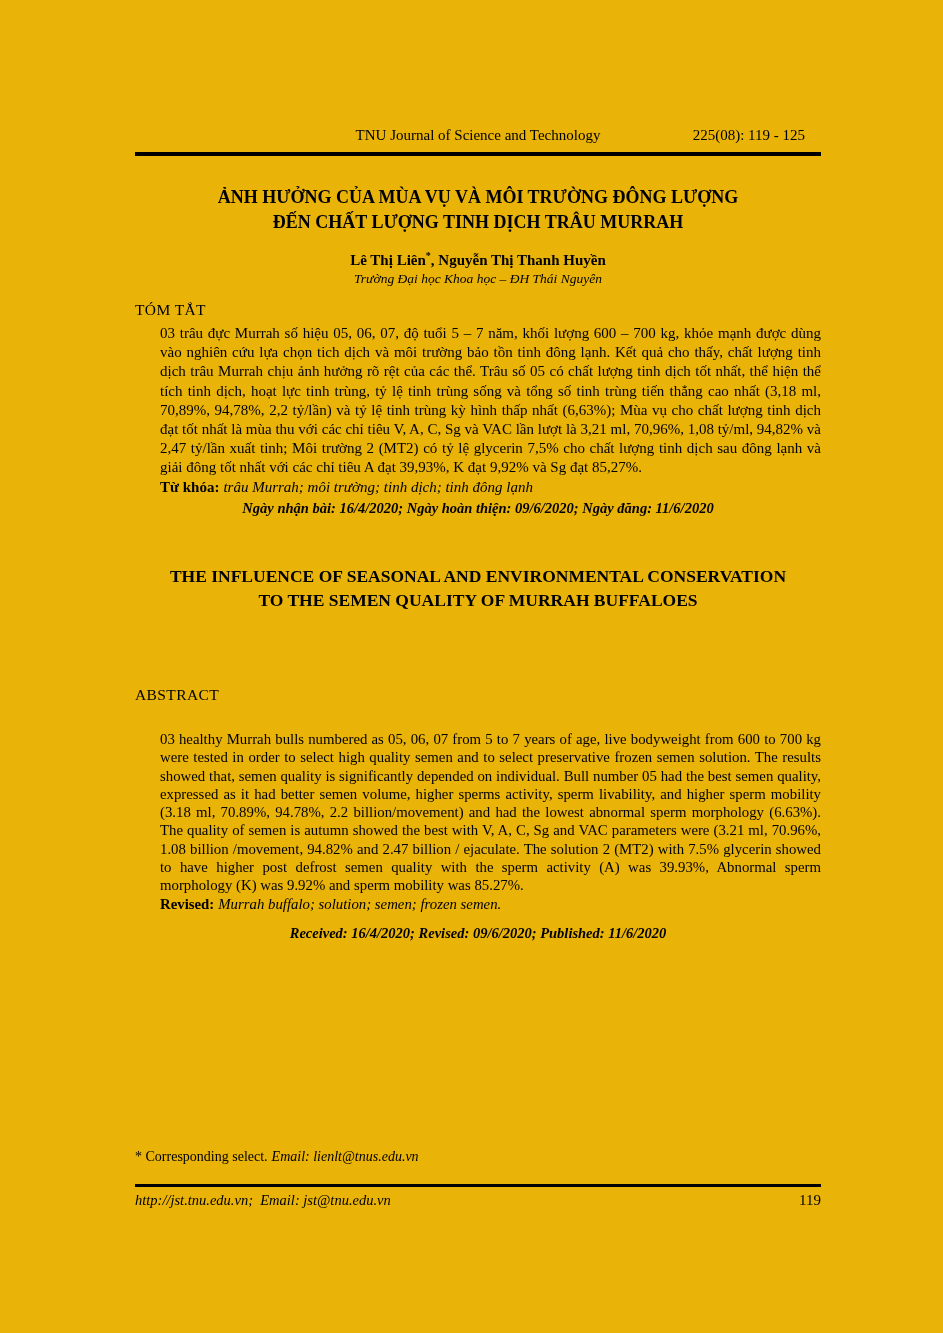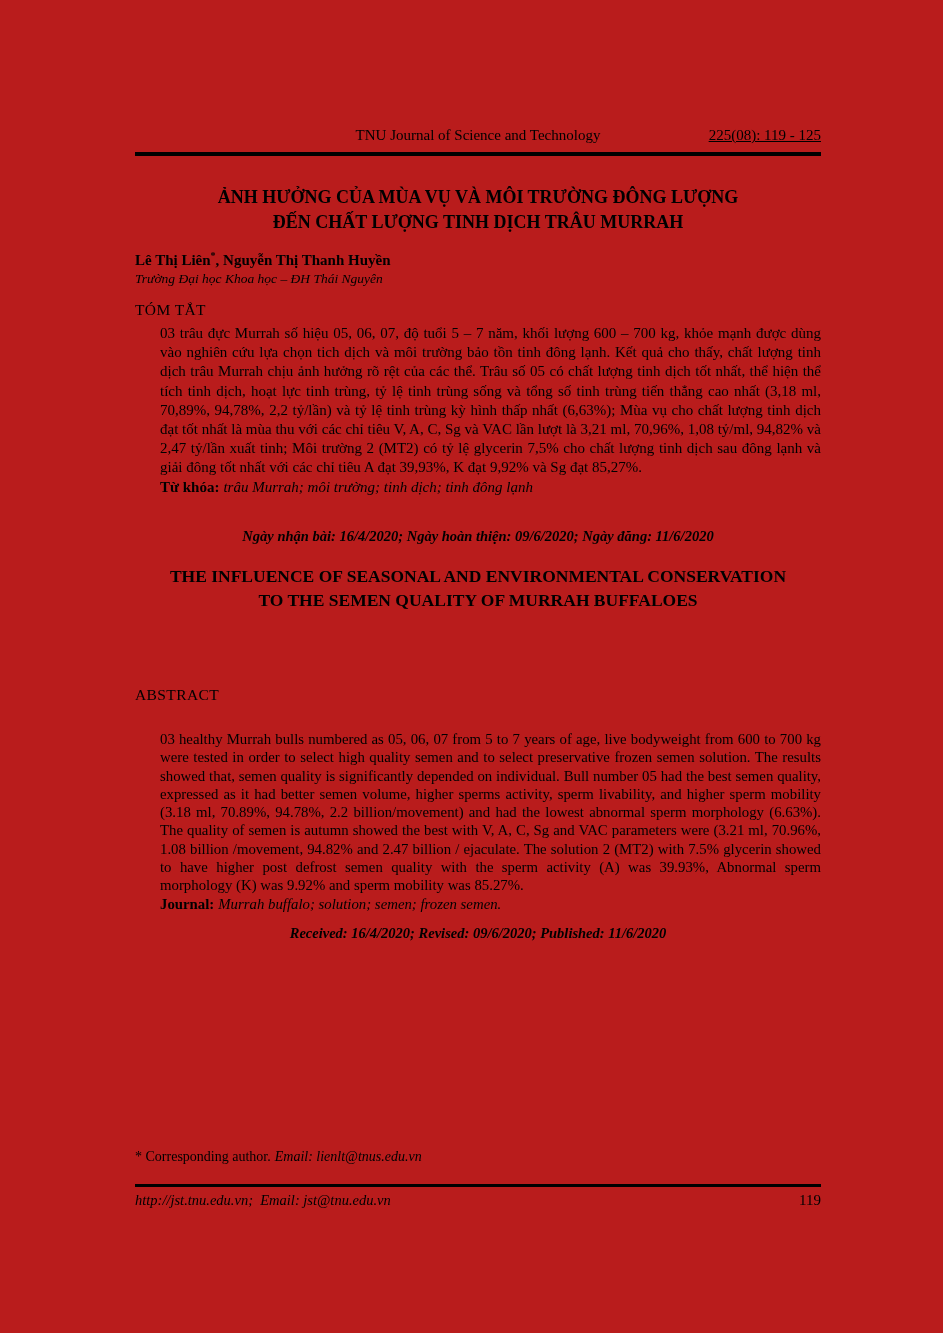--- a/index.html
+++ b/index.html
@@ -1,59 +1,59 @@
 <!DOCTYPE html>
 <html><head>
 <meta charset="utf-8">
 <style>
   html, body { margin: 0; padding: 0; background: #ffffff; }
   .page {
     position: relative;
     width: 943px;
     height: 1333px;
-    background: #b91c1c;
+    background: #eab308;
     color: #000000;
     font-family: "Liberation Serif", "DejaVu Serif", serif;
     overflow: hidden;
   }
   .abs { position: absolute; left: 135px; width: 686px; }
 
   
   .header-row { top: 127px; height: 22px; font-size: 15px; }
   .header-journal { position: absolute; left: 0; right: 0; text-align: center; }
-  .header-issue { position: absolute; right: 0; top: 0; text-decoration: underline; }
+  .header-issue { position: absolute; right: 16px; top: 0; }
   .header-rule { top: 152px; height: 4px; background: #000; }
 
   
   .vi-title {
     top: 185px; text-align: center;
     font-weight: bold; font-size: 18px; line-height: 25px;
   }
-  .authors-block { text-align: left; }
+  .authors-block { text-align: center; }
   .vi-authors { top: 246px; }
   .authors-line { font-weight: bold; font-size: 15px; line-height: 19px; }
   .authors-line sup { font-size: 10px; }
   .affil-line { font-style: italic; font-size: 13.5px; line-height: 17px; }
 
   .section-heading { font-size: 15.5px; letter-spacing: 0.4px; }
   .vi-heading { top: 301px; }
 
   .abstract-block {
     padding-left: 25px; box-sizing: border-box;
     text-align: justify; font-size: 15px; line-height: 19.2px;
   }
   .vi-abstract { top: 324px; }
   .kw-line { text-align: left; }
   .kw-label { font-weight: bold; margin-right: 4px; }
   .kw-text { font-style: italic; }
 
   .dates-line {
     text-align: center; font-weight: bold; font-style: italic; font-size: 14.5px;
   }
-  .vi-dates { top: 528px; font-family: Liberation Serif, serif; }
+  .vi-dates { top: 500px; font-family: Liberation Serif, serif; }
 
   
   .en-title {
     top: 564px; text-align: center;
     font-weight: bold; font-size: 17.5px; line-height: 24px;
   }
   .en-authors { top: 630px; }
   .en-heading { top: 686px; }
   .en-abstract { top: 730px; font-size: 14.8px; line-height: 18.3px; }
   .en-dates { top: 925px; }
@@ -98,26 +98,26 @@
 
   <div class="abs en-title">
     <div>THE INFLUENCE OF SEASONAL AND ENVIRONMENTAL CONSERVATION</div>
     <div>TO THE SEMEN QUALITY OF MURRAH BUFFALOES</div>
   </div>
 
 
   <div class="abs section-heading en-heading">ABSTRACT</div>
   <div class="abs abstract-block en-abstract">
     <div>03 healthy Murrah bulls numbered as 05, 06, 07 from 5 to 7 years of age, live bodyweight from 600 to 700 kg were tested in order to select high quality semen and to select preservative frozen semen solution. The results showed that, semen quality is significantly depended on individual. Bull number 05 had the best semen quality, expressed as it had better semen volume, higher sperms activity, sperm livability, and higher sperm mobility (3.18 ml, 70.89%, 94.78%, 2.2 billion/movement) and had the lowest abnormal sperm morphology (6.63%). The quality of semen is autumn showed the best with V, A, C, Sg and VAC parameters were (3.21 ml, 70.96%, 1.08 billion /movement, 94.82% and 2.47 billion / ejaculate. The solution 2 (MT2) with 7.5% glycerin showed to have higher post defrost semen quality with the sperm activity (A) was 39.93%, Abnormal sperm morphology (K) was 9.92% and sperm mobility was 85.27%.</div>
-    <div class="kw-line"><span class="kw-label">Journal:</span><span class="kw-text">Murrah buffalo; solution; semen; frozen semen.</span></div>
+    <div class="kw-line"><span class="kw-label">Revised:</span><span class="kw-text">Murrah buffalo; solution; semen; frozen semen.</span></div>
   </div>
 
   <div class="abs dates-line en-dates">Received: 16/4/2020; Revised: 09/6/2020; Published: 11/6/2020</div>
 
-  <div class="abs footnote"><span class="footnote-label">* Corresponding author.</span><span class="footnote-email">Email: lienlt@tnus.edu.vn</span></div>
+  <div class="abs footnote"><span class="footnote-label">* Corresponding select.</span><span class="footnote-email">Email: lienlt@tnus.edu.vn</span></div>
 
   <div class="abs footer-rule"></div>
   <div class="abs footer-row">
     <div class="footer-site">http://jst.tnu.edu.vn;  Email: jst@tnu.edu.vn</div>
     <div class="footer-page">119</div>
   </div>
 
 </div>
 
 </body></html>

